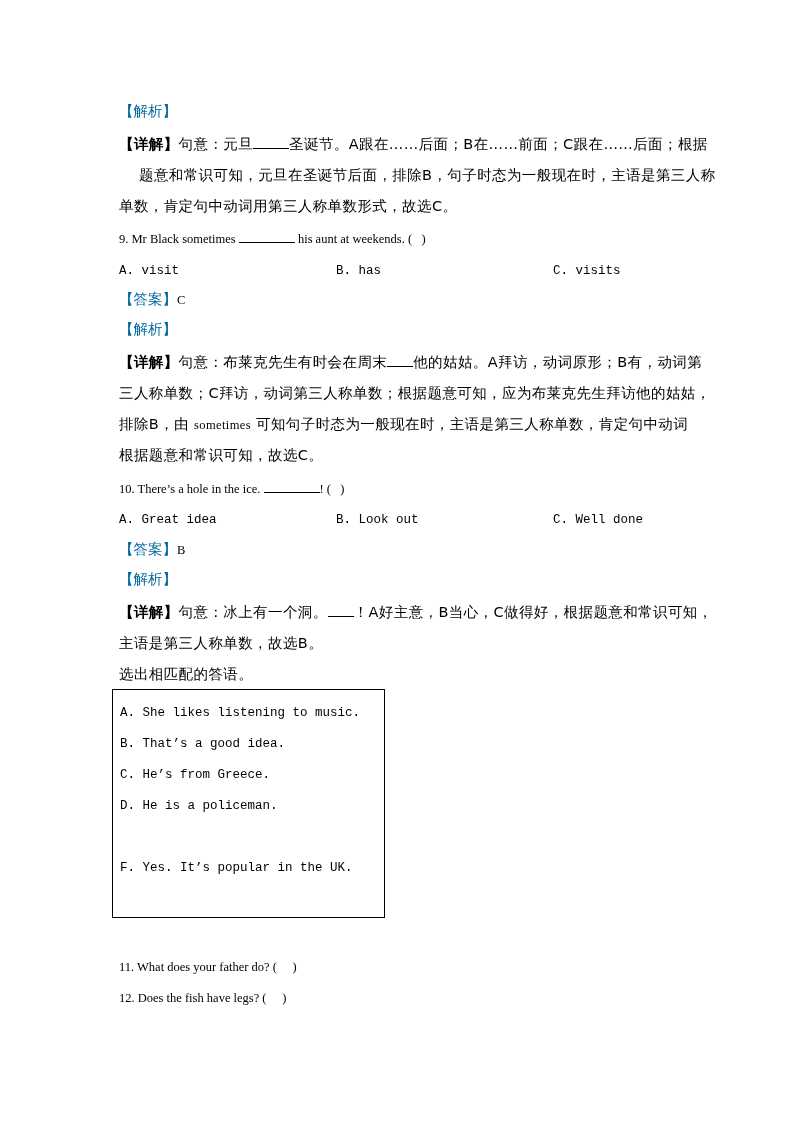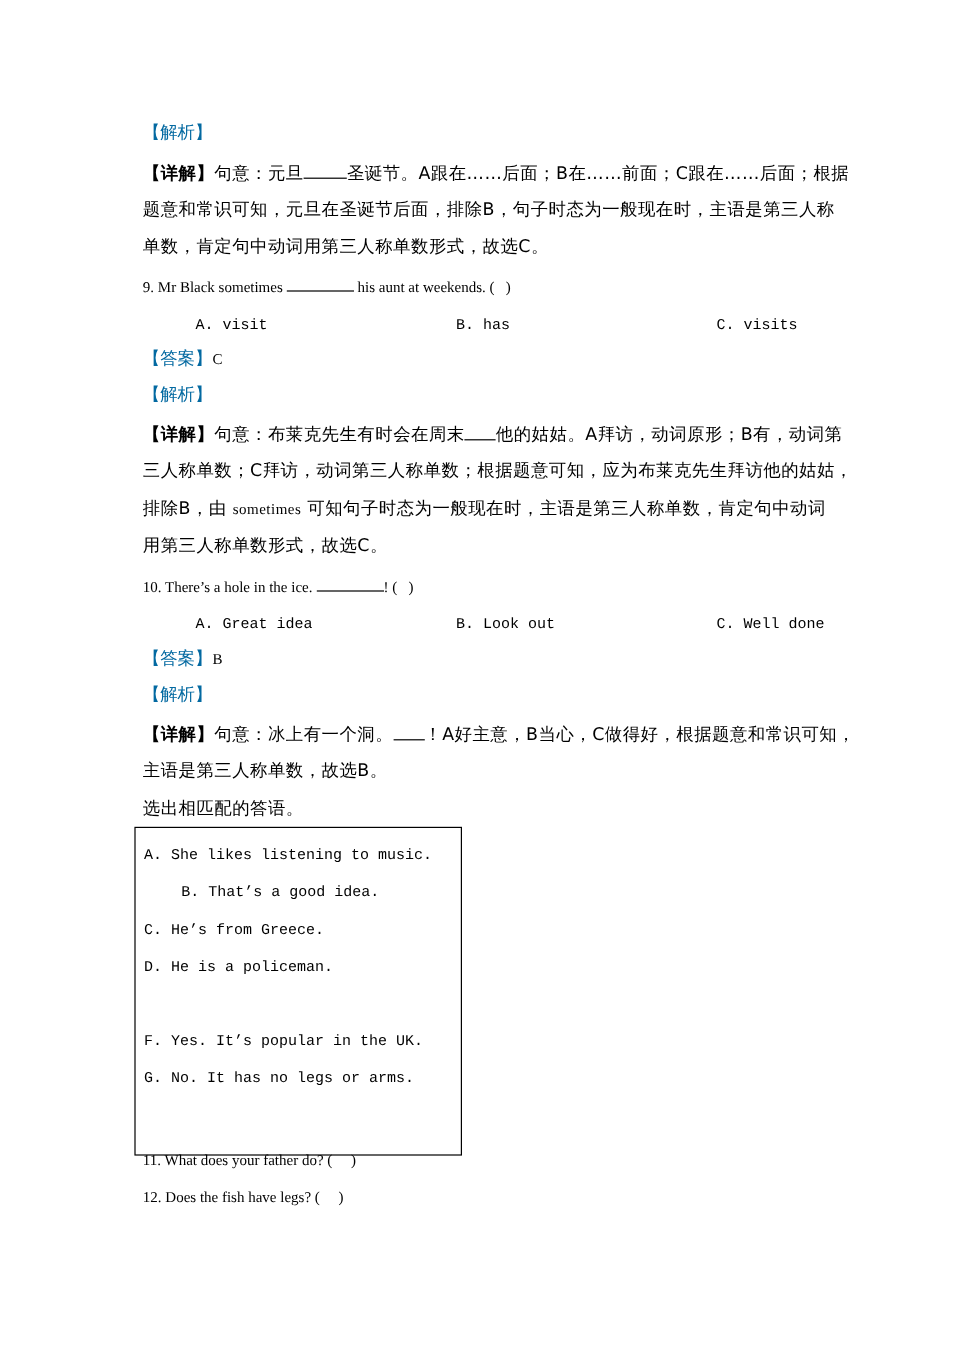--- a/index.html
+++ b/index.html
@@ -6,55 +6,54 @@
     body { width: 794px; height: 1123px; position: relative; overflow: hidden;
            font-family: "DejaVu Sans", sans-serif; color: #000; }
     .line { position: absolute; left: 119px; font-size: 14px; line-height: 20px; white-space: pre; }
     .cn { font-family: "DejaVu Sans", sans-serif; font-size: 14.5px; letter-spacing: 0.4px; }
     .en { font-family: Liberation Serif, serif; font-size: 12.5px; }
     .tag { color: #0369a1; font-family: Liberation Mono, monospace; font-size: 14.5px; }
     .bold { font-weight: bold; text-align: center; }
     .blank-cn { display: inline-block; width: 36px; border-bottom: 1px solid #000; height: 14px; vertical-align: baseline; }
     .blank-cn-s { display: inline-block; width: 26px; border-bottom: 1px solid #000; height: 14px; vertical-align: baseline; }
     .blank-en { display: inline-block; width: 56px; border-bottom: 1px solid #000; height: 12px; vertical-align: baseline; }
-    .opt { position: absolute; font-family: "Liberation Mono", "DejaVu Sans Mono", monospace; font-size: 12.5px; line-height: 20px; white-space: pre; margin-left: 44px; }
-    .box { position: absolute; left: 112px; top: 689px; width: 273px; height: 274px; border: 1px solid #000; box-sizing: border-box; }
+    .opt { position: absolute; font-family: "Liberation Mono", "DejaVu Sans Mono", monospace; font-size: 12.5px; line-height: 20px; white-space: pre; }
+    .box { position: absolute; left: 112px; top: 689px; width: 273px; height: 229px; border: 1px solid #000; box-sizing: border-box; }
     .box-item { position: absolute; left: 7px; font-family: "Liberation Mono", "DejaVu Sans Mono", monospace; font-size: 12.5px; line-height: 20px; white-space: pre; }
   </style>
 </head>
 <body>
 
 <div class="line tag" style="top:102px;">【解析】</div>
 <div class="line cn" style="top:134px;"><span class="bold">【详解】</span><span>句意：元旦</span><span class="blank-cn"></span><span>圣诞节。A跟在……后面；B在……前面；C跟在……后面；根据</span></div>
-<div class="line cn" style="top:165px;">题意和常识可知，元旦在圣诞节后面，排除B，句子时态为一般现在时，主语是第三人称</div>
+<div class="line cn" style="top:165px;margin-left:20px;">题意和常识可知，元旦在圣诞节后面，排除B，句子时态为一般现在时，主语是第三人称</div>
 <div class="line cn" style="top:196px;">单数，肯定句中动词用第三人称单数形式，故选C。</div>
 
 <div class="line en" style="top:229px;"><span>9. Mr Black sometimes </span><span class="blank-en"></span><span> his aunt at weekends. (   )</span></div>
 <div class="opt" style="left:119px; top:261px;">A. visit</div>
 <div class="opt" style="left:336px; top:261px;">B. has</div>
 <div class="opt" style="left:553px; top:261px;">C. visits</div>
 <div class="line" style="top:289px;"><span class="tag">【答案】</span><span class="en">C</span></div>
 <div class="line tag" style="top:320px;">【解析】</div>
 <div class="line cn" style="top:352px;"><span class="bold">【详解】</span><span>句意：布莱克先生有时会在周末</span><span class="blank-cn-s"></span><span>他的姑姑。A拜访，动词原形；B有，动词第</span></div>
 <div class="line cn" style="top:383px;">三人称单数；C拜访，动词第三人称单数；根据题意可知，应为布莱克先生拜访他的姑姑，</div>
 <div class="line cn" style="top:414px;"><span>排除B，由 </span><span class="en">sometimes</span><span> 可知句子时态为一般现在时，主语是第三人称单数，肯定句中动词</span></div>
-<div class="line cn" style="top:445px;">用第三人称单数形式，故选C。</div>
+<div class="line cn" style="top:445px;">根据题意和常识可知，故选C。</div>
 
 <div class="line en" style="top:479px;"><span>10. There’s a hole in the ice. </span><span class="blank-en"></span><span>! (   )</span></div>
 <div class="opt" style="left:119px; top:510px;">A. Great idea</div>
 <div class="opt" style="left:336px; top:510px;">B. Look out</div>
 <div class="opt" style="left:553px; top:510px;">C. Well done</div>
 <div class="line" style="top:539px;"><span class="tag">【答案】</span><span class="en">B</span></div>
 <div class="line tag" style="top:570px;">【解析】</div>
 <div class="line cn" style="top:602px;"><span class="bold">【详解】</span><span>句意：冰上有一个洞。</span><span class="blank-cn-s"></span><span>！A好主意，B当心，C做得好，根据题意和常识可知，</span></div>
 <div class="line cn" style="top:633px;">主语是第三人称单数，故选B。</div>
 
 <div class="line cn" style="top:664px;">选出相匹配的答语。</div>
 <div class="box">
   <div class="box-item" style="top:13px;">A. She likes listening to music.</div>
-  <div class="box-item" style="top:44px;margin-left:31px;">B. That’s a good idea.</div>
+  <div class="box-item" style="top:44px;">B. That’s a good idea.</div>
   <div class="box-item" style="top:75px;">C. He’s from Greece.</div>
   <div class="box-item" style="top:106px;">D. He is a policeman.</div>
   <div class="box-item" style="top:168px;">F. Yes. It’s popular in the UK.</div>
-  <div class="box-item" style="top:199px;">G. No. It has no legs or arms.</div>
 </div>
 <div class="line en" style="top:957px;">11. What does your father do? (     )</div>
 <div class="line en" style="top:988px;">12. Does the fish have legs? (     )</div>
 
 </body></html>

